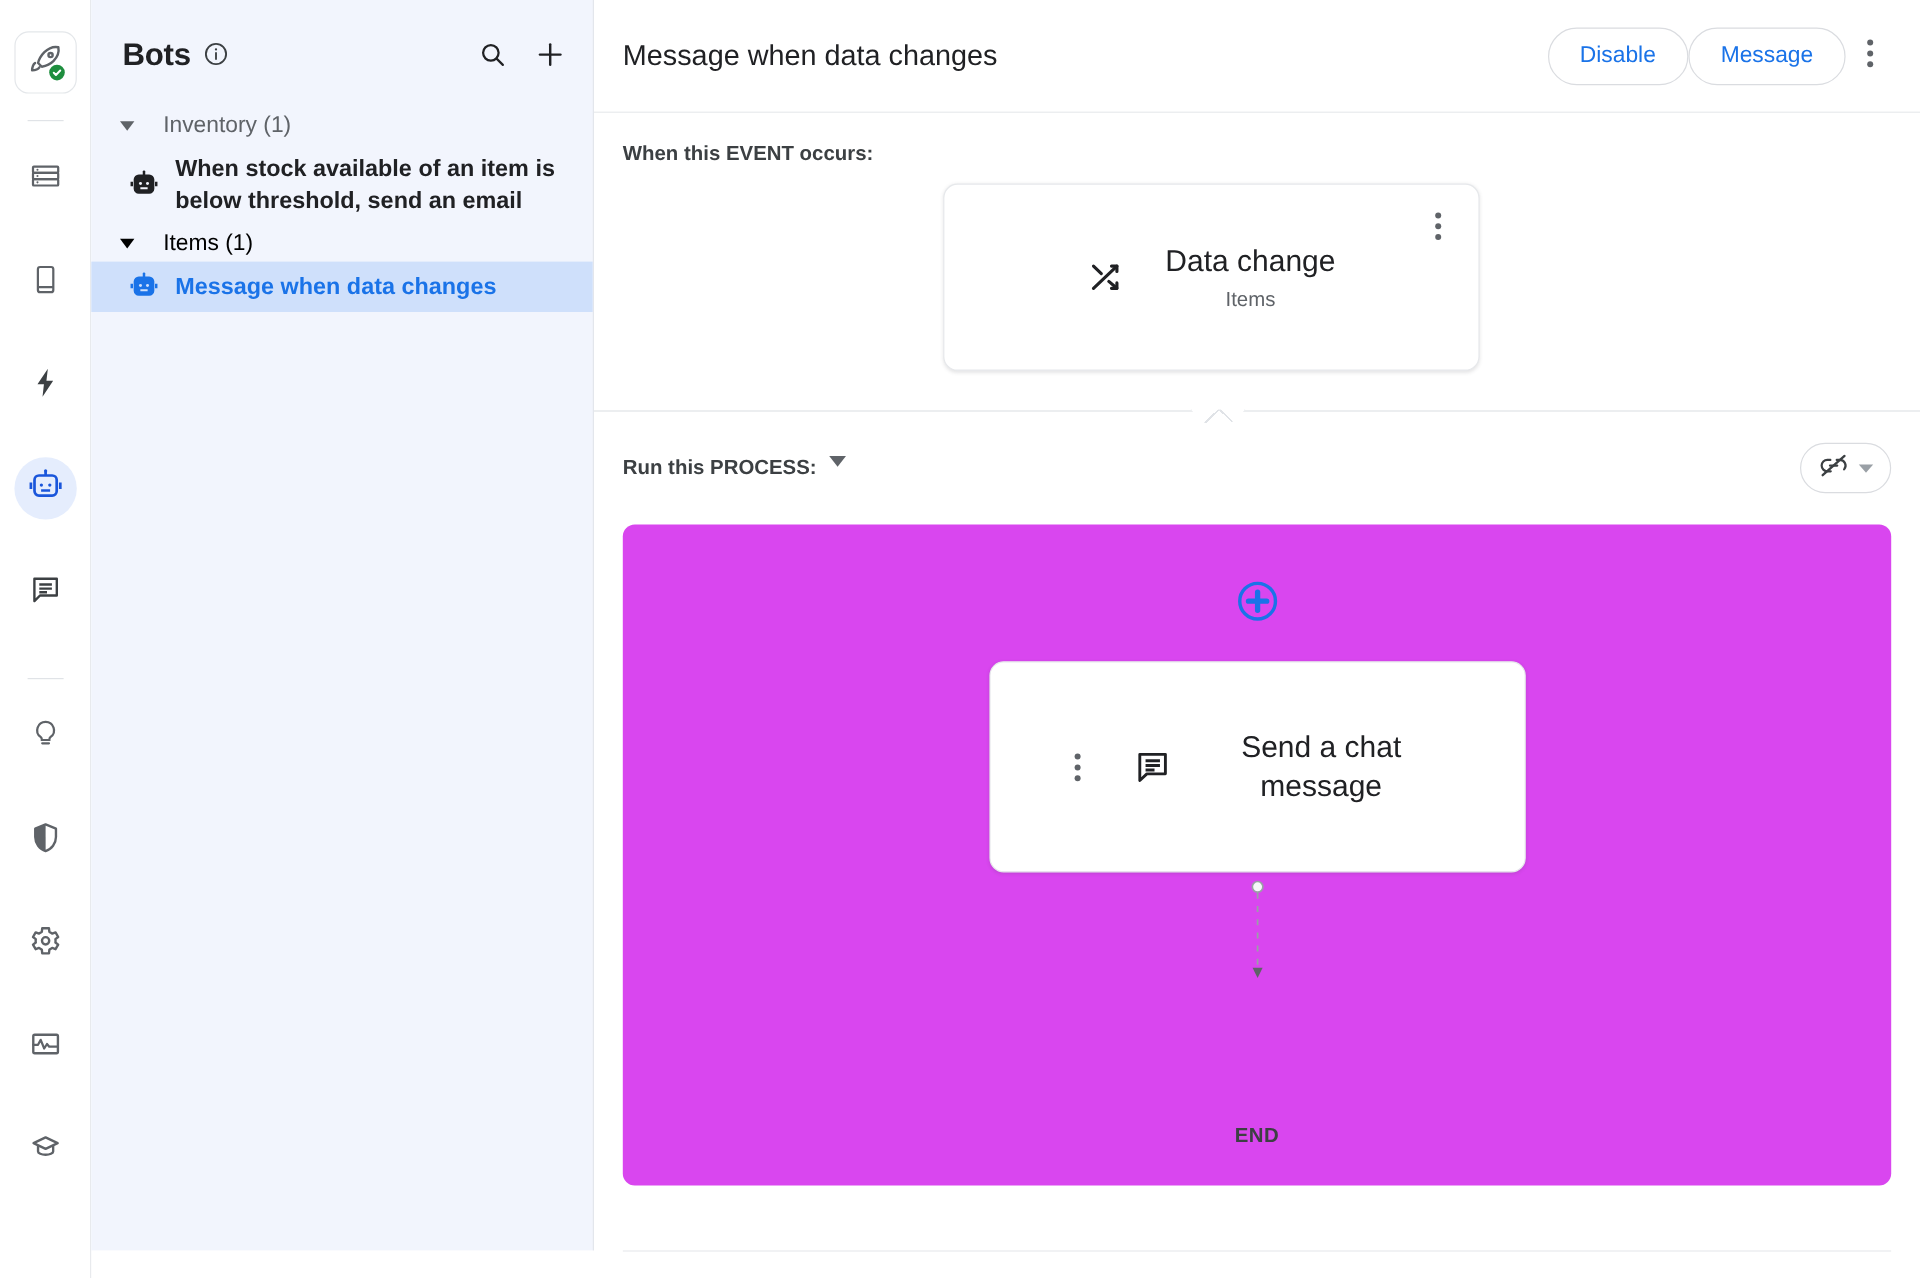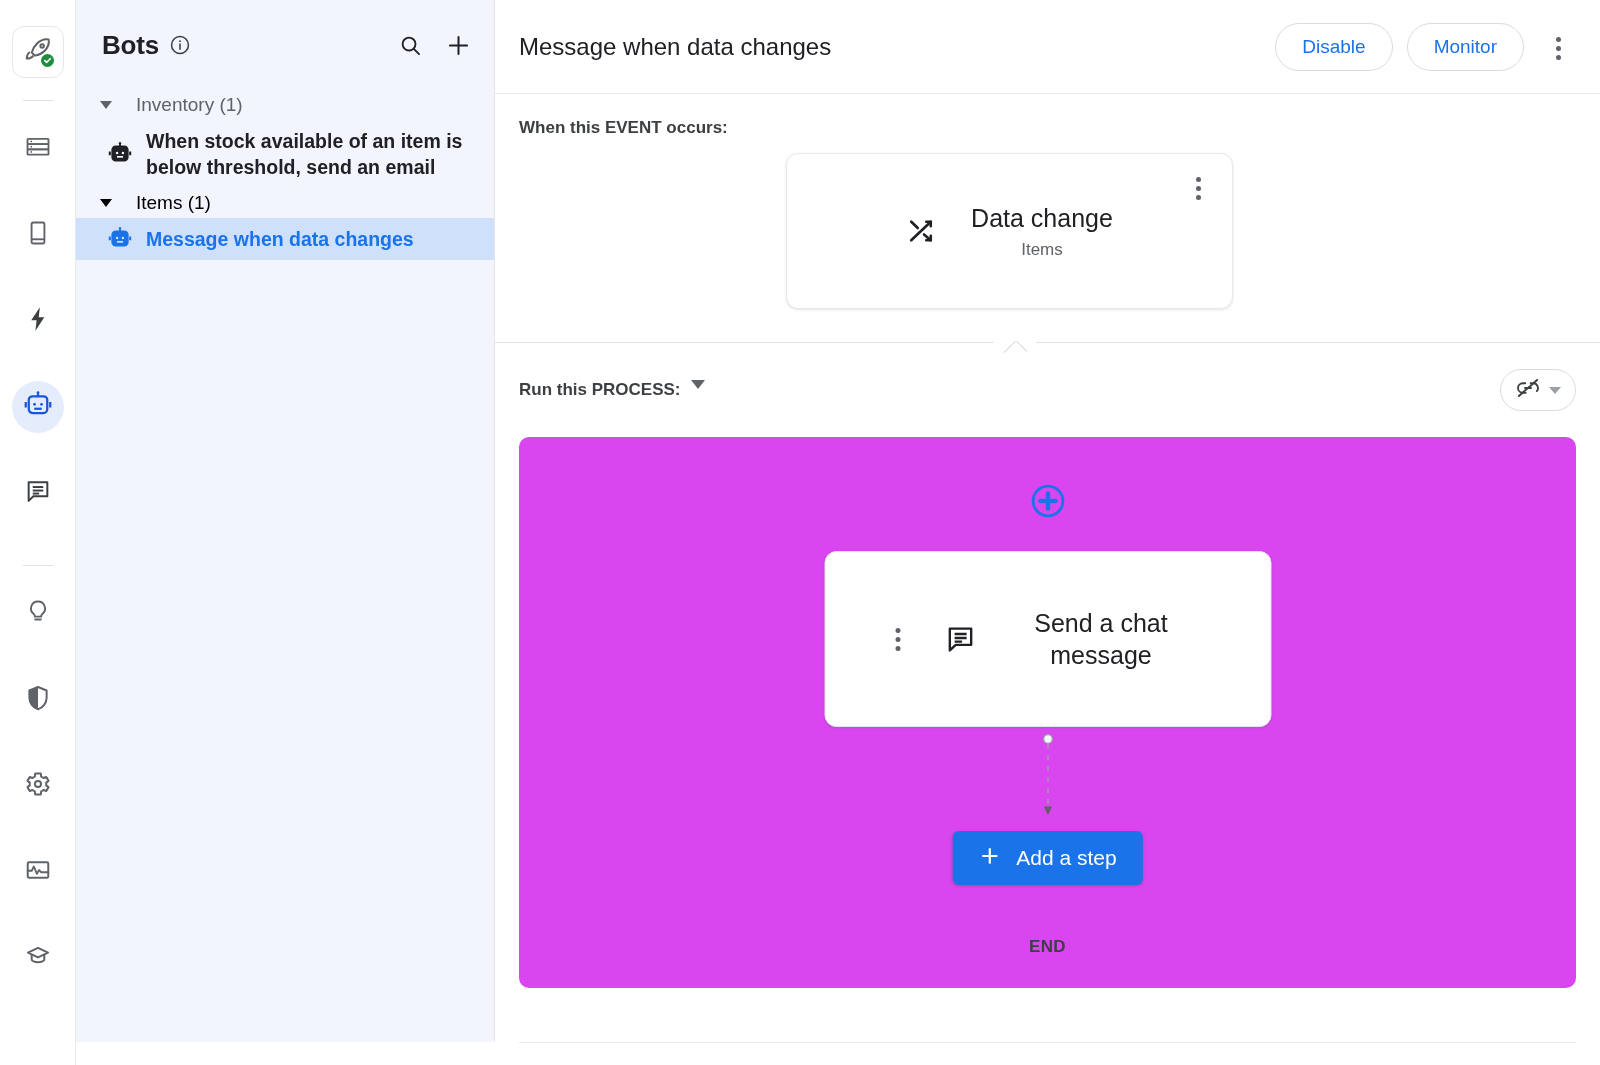--- a/index.html
+++ b/index.html
@@ -74,21 +74,21 @@
   .bot-row.selected { background:#cfe0fb; }
   .bot-row.selected .bot-label { color:#1a73e8; }
 
   
   .main { flex:1; height:1065px; background:#fff; position:relative; display:flex; flex-direction:column; }
   .main-head {
     height:94px; flex:0 0 94px; display:flex; align-items:center;
     padding:0 22px 0 24px; border-bottom:1px solid #e8eaed;
   }
   .main-title { font-size:24px; color:#202124; font-weight:400; }
-  .main-head-actions { margin-left:auto; display:flex; align-items:flex-end; gap:14px; }
+  .main-head-actions { margin-left:auto; display:flex; align-items:flex-start; }
   .pill {
     height:48px; padding:0 26px; border-radius:24px;
     border:1px solid #dadce0; background:#fff; color:#1a73e8;
     font-size:19px; font-family:inherit; cursor:pointer;
     display:flex; align-items:center; justify-content:center;
   }
   .kebab { width:40px; height:44px; display:flex; flex-direction:column; align-items:center; justify-content:center; gap:4px; cursor:pointer; }
   .kebab i { width:5px; height:5px; border-radius:50%; background:#5f6368; display:block; }
 
   .section-event { position:relative; padding:24px 24px 0 24px; height:248px; }
@@ -371,21 +371,21 @@
       <span class="bot-label">Message when data changes</span>
     </div>
   </div>
 
   <div class="main">
 
     <div class="main-head">
       <span class="main-title">Message when data changes</span>
       <div class="main-head-actions">
         <button class="pill">Disable</button>
-        <button class="pill">Monitor</button>
+        <button class="pill">Message</button>
         <span class="kebab">
             <i></i>
             <i></i>
             <i></i>
           </span>
       </div>
     </div>
 
     <div class="section-event">
       <div class="section-label">When this EVENT occurs:</div>
@@ -468,29 +468,20 @@
         </div>
 
         <span class="connector">
           <svg width="22" height="86" viewBox="0 0 22 86" fill="none">
             <circle cx="11" cy="6" r="4.4" stroke="#9aa0a6" stroke-width="1.4" fill="#f6f7f9"></circle>
             <line x1="11" y1="11" x2="11" y2="74" stroke="#9aa0a6" stroke-width="1.4" stroke-dasharray="5 6"></line>
             <path d="M11 82 6.8 73.4h8.4z" fill="#5f6368"></path>
           </svg>
         </span>
 
-        <button class="add-step-btn">
-          <span>
-            <svg width="22" height="22" viewBox="0 0 24 24" fill="none" stroke="#fff" stroke-width="2.4" stroke-linecap="round">
-              <line x1="12" y1="4.6" x2="12" y2="19.4"></line>
-              <line x1="4.6" y1="12" x2="19.4" y2="12"></line>
-            </svg>
-          </span>
-          <span>Add a step</span>
-        </button>
 
         <div class="end-label">END</div>
       </div>
 
       <div class="bottom-rule"></div>
     </div>
   </div>
 </div>
 
 </body></html>

